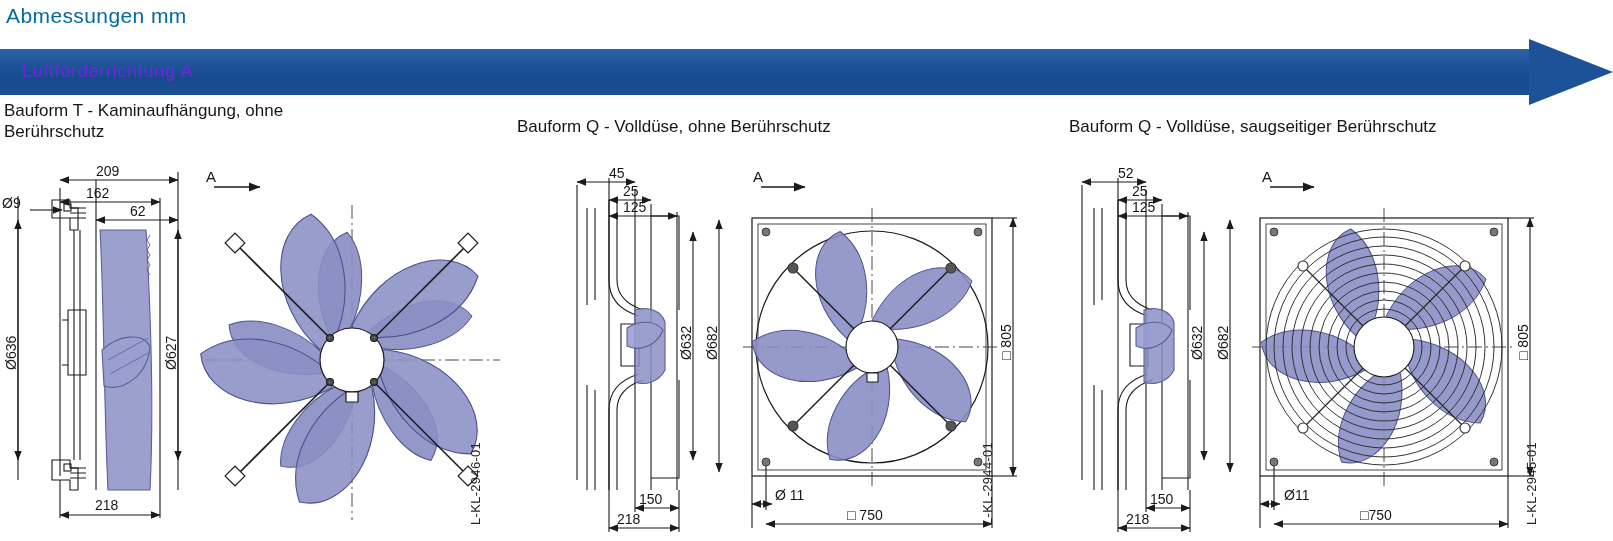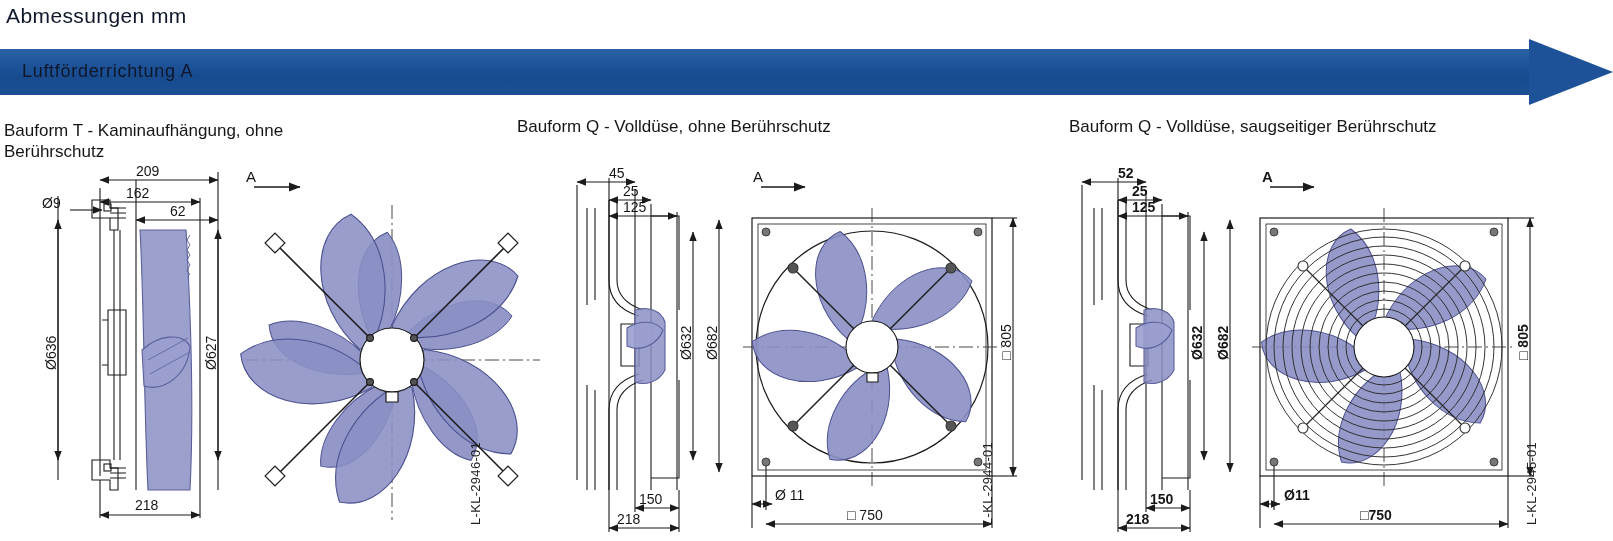--- a/index.html
+++ b/index.html
@@ -1,39 +1,39 @@
 <!DOCTYPE html>
 <html><head>
 <meta charset="utf-8">
 <style>
   html,body{margin:0;padding:0;background:#fff;}
   body{width:1613px;height:541px;position:relative;overflow:hidden;
        font-family:"Liberation Sans",sans-serif;color:#1b1b1b;}
 
   
-  .page-title{position:absolute;left:6px;top:4px;font-size:21px;letter-spacing:.4px;color:#0f172a;}
+  .page-title{position:absolute;left:6px;top:4px;font-size:21px;letter-spacing:.4px;color:#0369a1;}
 
   .band{position:absolute;left:0;top:49px;width:1613px;height:46px;}
   .band-body{position:absolute;left:0;top:0;width:1535px;height:46px;
              background:linear-gradient(180deg,#2c63a6 0%,#1d5298 38%,#174b8e 62%,#1b4f93 100%);}
   .band-head{position:absolute;left:1529px;top:-10px;width:0;height:0;
              border-top:33px solid transparent;border-bottom:33px solid transparent;
              border-left:84px solid #1d5298;}
-  .band-label{position:absolute;left:22px;top:12px;font-size:18px;color:#0f172a;letter-spacing:.7px;}
+  .band-label{position:absolute;left:22px;top:12px;font-size:18px;color:#6d28d9;letter-spacing:.7px;}
 
   .col-head{position:absolute;font-size:17px;line-height:21px;color:#161616;}
-  #ch0{left:4px;top:120px;width:330px;}
+  #ch0{left:4px;top:100px;width:330px;}
   #ch1{left:517px;top:116px;width:460px;}
   #ch2{left:1061px;top:116px;width:520px;margin-left:8px;}
 
   
   .pane{position:absolute;top:160px;height:381px;}
-  #pane0{left:0px;width:505px;margin-left:40px;}
+  #pane0{left:0px;width:505px;}
   #pane1{left:547px;width:525px;}
-  #pane2{left:1060px;width:553px;font-weight:bold;}
+  #pane2{left:1060px;width:553px;}
 
   .pane svg{position:absolute;left:0;top:0;}
 
   
   .code{position:absolute;font-size:13px;color:#222;
         transform:rotate(-90deg);transform-origin:0 0;white-space:nowrap;letter-spacing:.3px;}
   #code0{left:468px;top:525px;}
   #code1{left:980px;top:525px;}
   #code2{left:1524px;top:525px;}
 </style>

